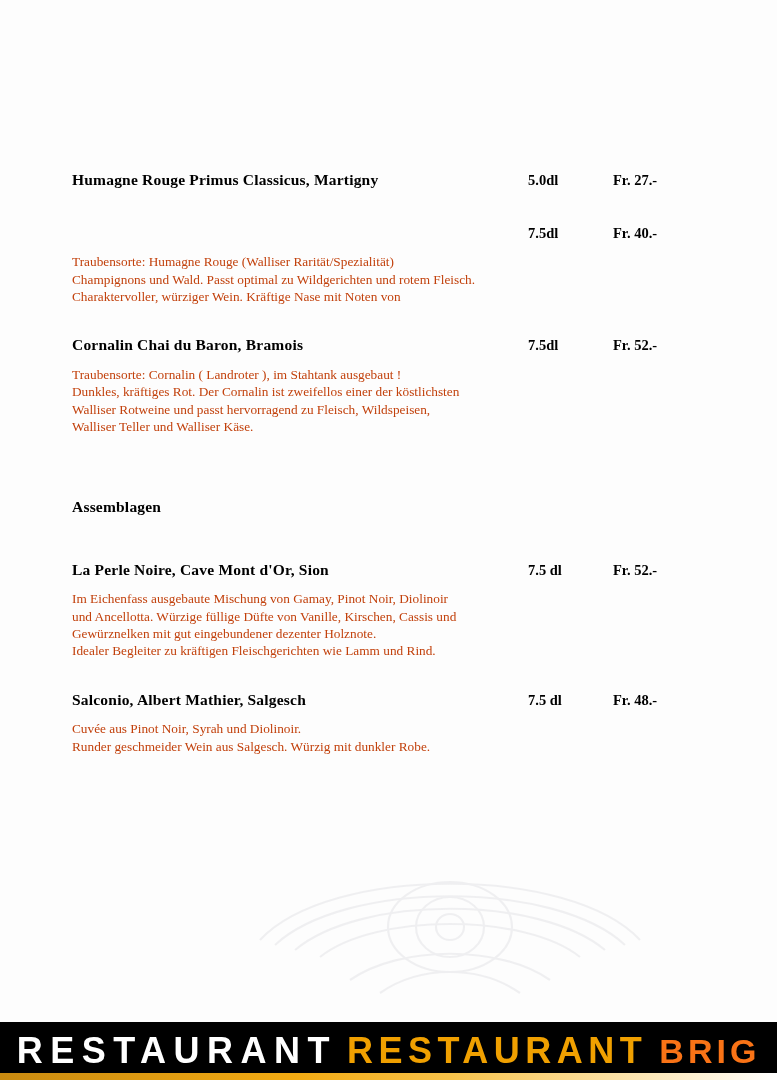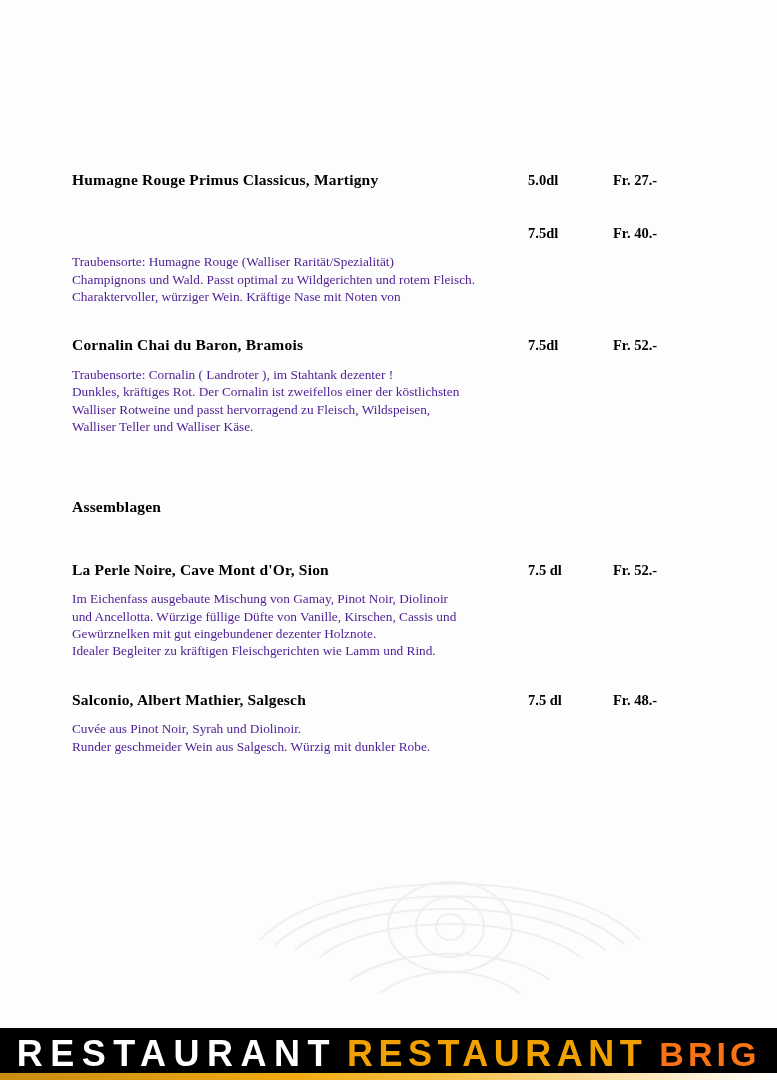--- a/index.html
+++ b/index.html
@@ -78,21 +78,21 @@
   }
 
   .price-amt {
     width: 90px;
   }
 
   .desc {
     margin-top: 10px;
     font-size: 13.3px;
     line-height: 1.31;
-    color: #4c1d95;
+    color: #c2410c;
     max-width: 470px;
   }
 
   .desc div {
     white-space: pre;
   }
 
   .gap-sm { height: 30px; }
   .gap-md { height: 62px; }
   .gap-lg { height: 44px; }
@@ -102,21 +102,21 @@
     font-size: 15.5px;
     letter-spacing: 0.2px;
   }
 
   
   .footer {
     position: absolute;
     left: 0;
     bottom: 0;
     width: 777px;
-    height: 52px;
+    height: 58px;
     background: #000000;
     display: flex;
     align-items: center;
     justify-content: center;
     overflow: hidden;
   }
   .footer-inner {
     display: flex;
     align-items: baseline;
     white-space: nowrap;
@@ -201,21 +201,21 @@
       <div class="entry-head">
         <div class="entry-title">Cornalin Chai du Baron, Bramois</div>
         <div class="price-block">
           <div class="price-row">
             <span class="price-vol">7.5dl</span>
             <span class="price-amt">Fr. 52.-</span>
           </div>
         </div>
       </div>
       <div class="desc">
-        <div>Traubensorte: Cornalin ( Landroter ), im Stahtank dezenter !</div>
+        <div>Traubensorte: Cornalin ( Landroter ), im Stahtank ausgebaut !</div>
         <div>Dunkles, kräftiges Rot. Der Cornalin ist zweifellos einer der köstlichsten</div>
         <div>Walliser Rotweine und passt hervorragend zu Fleisch, Wildspeisen,</div>
         <div>Walliser Teller und Walliser Käse.</div>
       </div>
     </div>
 
     <div class="gap-md"></div>
 
     <div class="section-head">Assemblagen</div>
 

